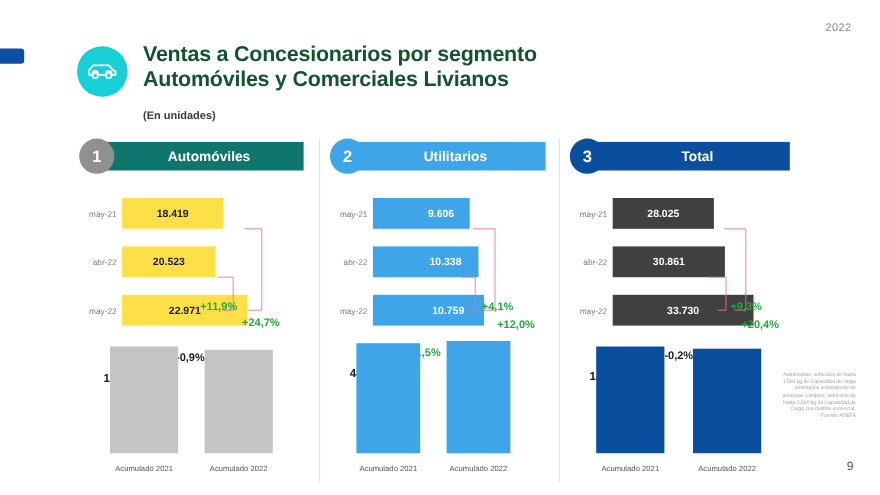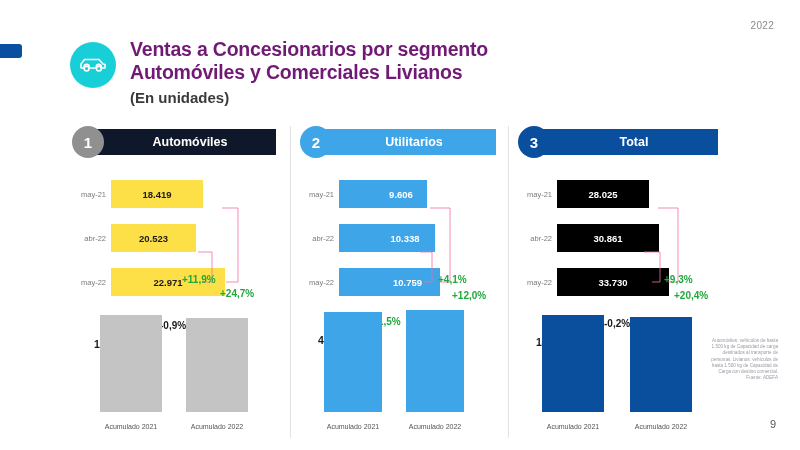--- a/index.html
+++ b/index.html
@@ -48,29 +48,29 @@
     justify-content: center;
     flex: 0 0 auto;
     margin-top: 4px;
   }
   .header-text {
     margin-left: 14px;
   }
   .title-line {
     font-size: 19.5px;
     font-weight: bold;
-    color: #701a75;
+    color: #14532d;
     line-height: 23px;
     letter-spacing: -0.2px;
   }
   .subtitle {
-    font-size: 15px;
+    font-size: 10px;
     font-weight: bold;
     color: #3a3a3a;
-    margin-top: 5px;
+    margin-top: 16px;
   }
 
   .panel {
     position: absolute;
     top: 126px;
   }
   .panel-1 { left: 72px;  width: 204px; }
   .panel-2 { left: 300px; width: 196px; }
   .panel-3 { left: 518px; width: 200px; }
 
@@ -103,21 +103,21 @@
     align-items: center;
     justify-content: center;
   }
   .panel-bar span {
     color: #ffffff;
     font-size: 12.5px;
     font-weight: bold;
     padding-left: 16px;
   }
   .num-grey { background: #909090; }
-  .bar-grey { background: #0f172a; }
+  .bar-grey { background: #0f766e; }
   .num-lblue { background: #3da5e8; }
   .bar-lblue { background: #3da5e8; justify-content: center; }
   .num-dblue { background: #0a4f9e; }
   .bar-dblue { background: #0a4f9e; }
 
   .hbars {
     position: relative;
     margin-top: 22px;
   }
   .hrow {
@@ -142,21 +142,21 @@
     position: relative;
   }
   .hbar span {
     font-size: 9.5px;
     font-weight: bold;
   }
   .hbar.grey { background: #fde047; }
   .hbar.grey span { color: #1a1a1a; }
   .hbar.lblue { background: #3da5e8; }
   .hbar.lblue span { color: #ffffff; padding-left: 36px; }
-  .hbar.dblue { background: #000000; }
+  .hbar.dblue { background: #404040; }
   .hbar.dblue span { color: #ffffff; }
 
   .delta {
     position: absolute;
     font-size: 10px;
     font-weight: bold;
   }
   .pos { color: #20a83c; }
   .neg { color: #1a1a1a; }
 
@@ -369,21 +369,21 @@
       </div>
     </div>
     <div class="hrow">
       <div class="hlabel">abr-22</div>
       <div class="hbar dblue" style="width:102px">
         <span>30.861</span>
       </div>
     </div>
     <div class="hrow">
       <div class="hlabel">may-22</div>
-      <div class="hbar dblue" style="width:112px">
+      <div class="hbar dblue" style="width:128px">
         <span>33.730</span>
       </div>
     </div>
 
     <svg class="conn" width="200" height="160" style="left:0;top:0">
       <path d="M140 28 L160 28 L160 102 L150 102"></path>
       <path d="M126 72 L142 72 L142 102 L134 102"></path>
     </svg>
 
     <div class="delta pos" style="left:146px; top:94px">+9,3%</div>

